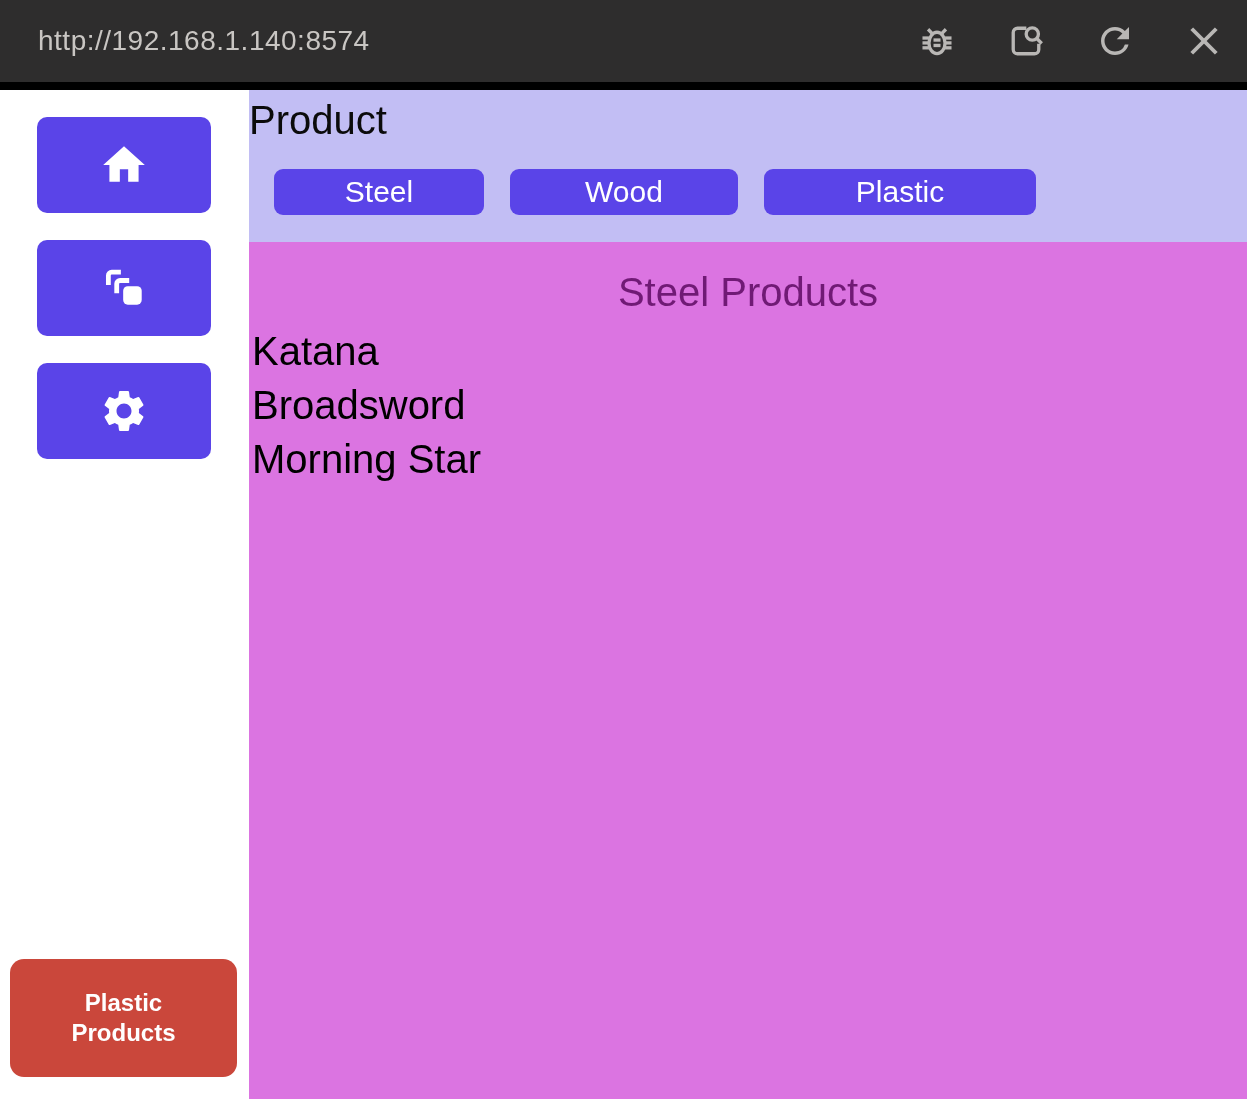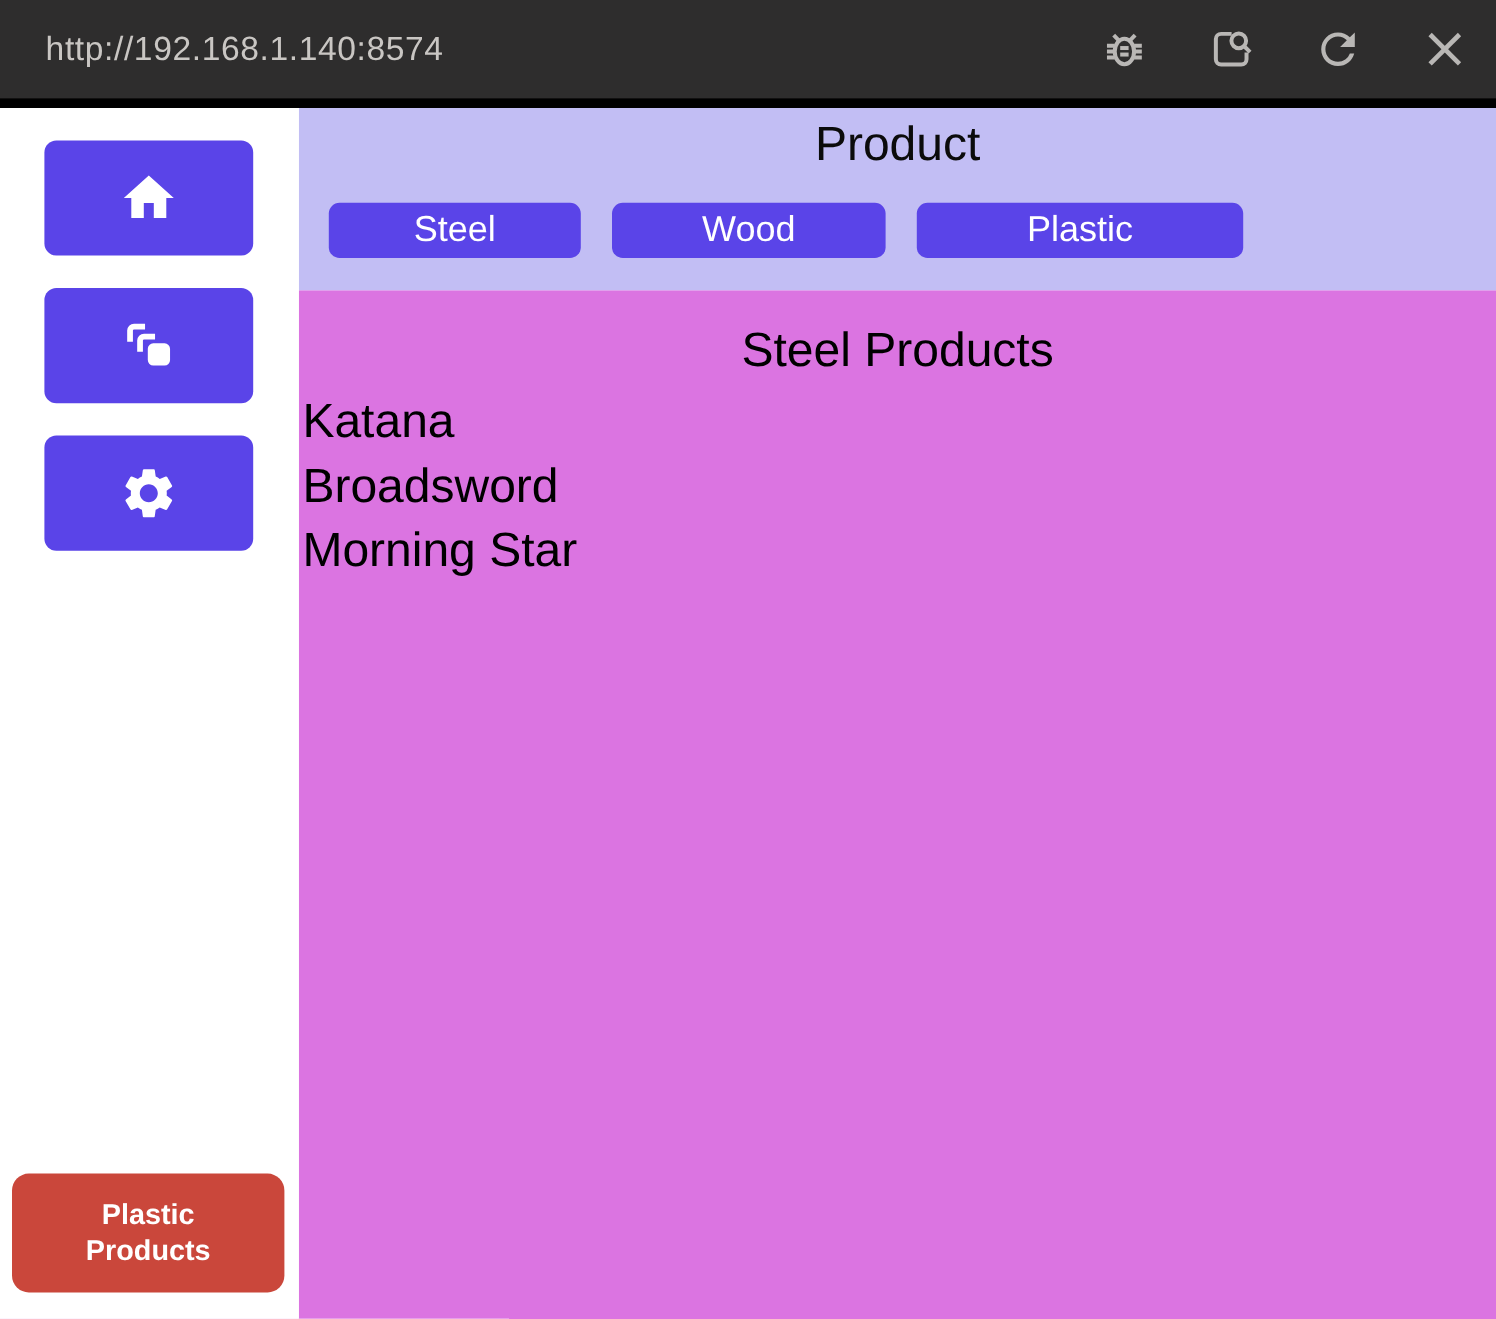--- a/index.html
+++ b/index.html
@@ -35,52 +35,52 @@
   .nav-col { padding-top:27px; padding-left:37px; display:flex; flex-direction:column; gap:27px; }
   .nav-btn {
     width:174px; height:96px; background:var(--purple);
     border:none; border-radius:10px;
     display:flex; align-items:center; justify-content:center;
     cursor:pointer;
   }
   .nav-btn svg { width:50px; height:50px; display:block; }
   .red-btn {
     position:absolute; left:10px; bottom:22px;
-    width:227px; height:99px;
+    width:227px; height:118px;
     background:var(--red); border:none; border-radius:14px;
     color:#fff; font-weight:bold; font-size:24px; line-height:30px;
     display:flex; align-items:center; justify-content:center;
     text-align:center; cursor:pointer;
     font-family:"Liberation Sans", sans-serif;
   }
   .red-btn span { display:block; width:130px; }
 
   
   .main { flex:1; display:flex; flex-direction:column; }
 
   .header { height:152px; background:var(--lavender); flex:0 0 152px; }
   .header-title {
-    text-align:center; font-size:40px; line-height:52px; margin-top:4px;
+    text-align:left; font-size:40px; line-height:52px; margin-top:4px;
     color:#0b0b0b; font-weight:400;
   }
   .tabs { display:flex; gap:26px; margin-left:25px; margin-top:23px; }
   .tab {
     height:46px; background:var(--purple); border:none; border-radius:9px;
     color:#fff; font-weight:normal; font-size:30px;
     display:flex; align-items:center; justify-content:center;
     cursor:pointer; font-family:"Liberation Sans", sans-serif;
   }
   .tab-0 { width:210px; }
   .tab-1 { width:228px; }
   .tab-2 { width:272px; }
 
   .content { flex:1; background:var(--pink); }
   .content-title {
     text-align:center; font-size:40px; line-height:48px; padding-top:26px;
-    color:#000000; font-weight:400;
+    color:#701a75; font-weight:400;
   }
   .product-list { margin-top:8px; padding-left:3px; }
   .product-item { font-size:40px; line-height:54px; color:#000; }
 </style>
 </head>
 <body>
 
 <div class="topbar">
   <div class="url-text">http://192.168.1.140:8574</div>
 

